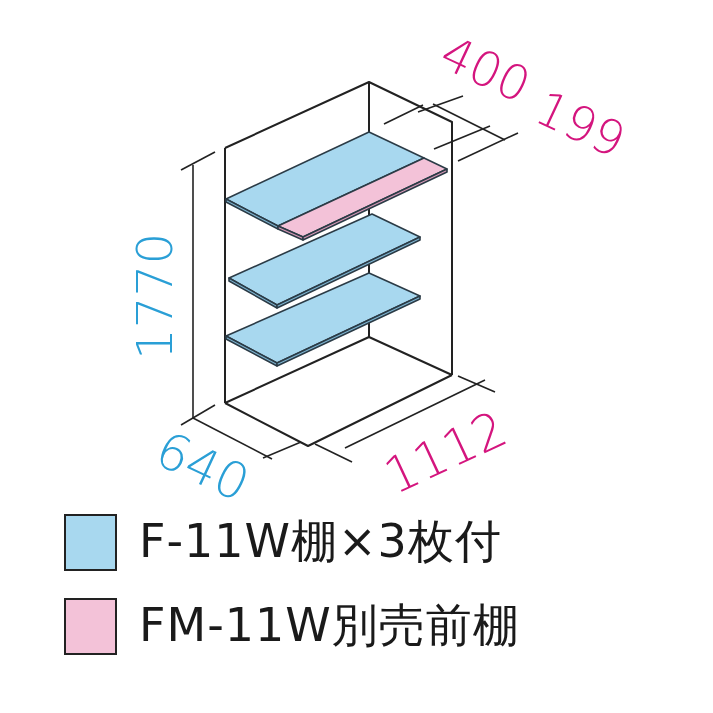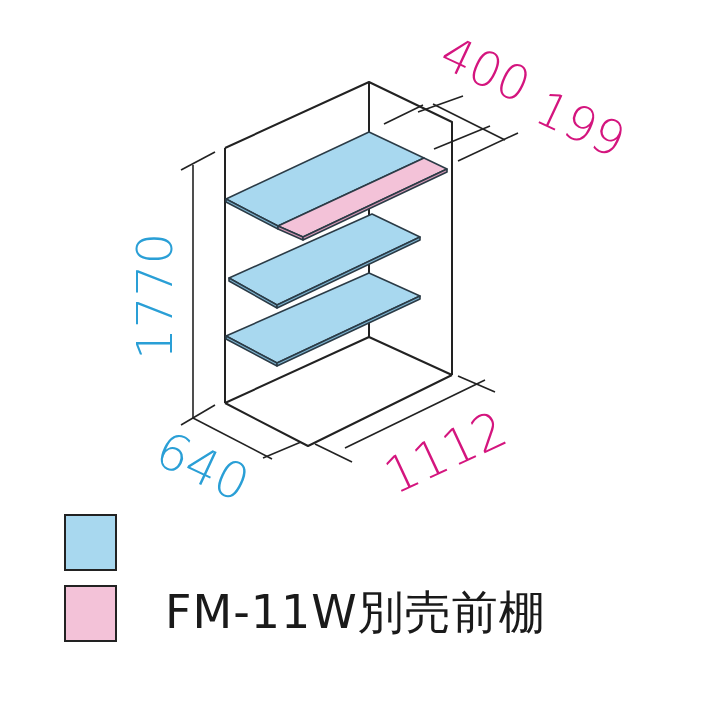--- a/index.html
+++ b/index.html
@@ -1,20 +1,20 @@
 <!DOCTYPE html>
 <html><head>
 <meta charset="utf-8">
 <style>
   html, body { margin:0; padding:0; background:#ffffff; }
   body { width:713px; height:713px; position:relative; overflow:hidden; font-family:"DejaVu Sans", sans-serif; }
   #diagram { position:absolute; left:0; top:0; width:713px; height:713px; }
   .legend { position:absolute; left:64px; width:600px; height:60px; display:flex; align-items:center; }
   .legend-row-1 { top:512px; }
-  .legend-row-2 { top:583px;gap:26px; }
+  .legend-row-2 { top:596px; }
   .swatch { width:53px; height:57px; border:2px solid #222; box-sizing:border-box; margin-right:22px; flex:none; }
   .legend-label { font-family:"DejaVu Sans", sans-serif; font-size:46px; color:#1a1a1a; letter-spacing:1px; white-space:nowrap; }
   .dim { font-family:"DejaVu Sans", sans-serif; font-weight:300; }
 </style>
 </head>
 <body>
 
 <svg id="diagram" viewBox="0 0 713 713" xmlns="http://www.w3.org/2000/svg">
   <g fill="none" stroke="#222" stroke-width="2" stroke-linejoin="round">
 
@@ -69,17 +69,18 @@
 
   <text class="dim" x="0" y="0" font-size="50" fill="#2a9fd6" transform="translate(172,360) rotate(-90)">1770</text>
   <text class="dim" x="0" y="0" font-size="50" fill="#2a9fd6" transform="translate(152,462) rotate(25)">640</text>
   <text class="dim" x="0" y="0" font-size="50" fill="#d4157e" transform="translate(395,495) rotate(-25)">1112</text>
   <text class="dim" x="0" y="0" font-size="48" fill="#d4157e" transform="translate(437,65) rotate(25)">400</text>
   <text class="dim" x="0" y="0" font-size="48" fill="#d4157e" transform="translate(532,120) rotate(25)">199</text>
 </svg>
 
 <div class="legend legend-row-1">
   <div class="swatch" style="background:#a8d8ef;"></div>
+  <span class="legend-label">F-11W棚×3枚付</span>
 </div>
 <div class="legend legend-row-2">
   <div class="swatch" style="background:#f3c2d8;"></div>
   <span class="legend-label">FM-11W別売前棚</span>
 </div>
 
 </body></html>

